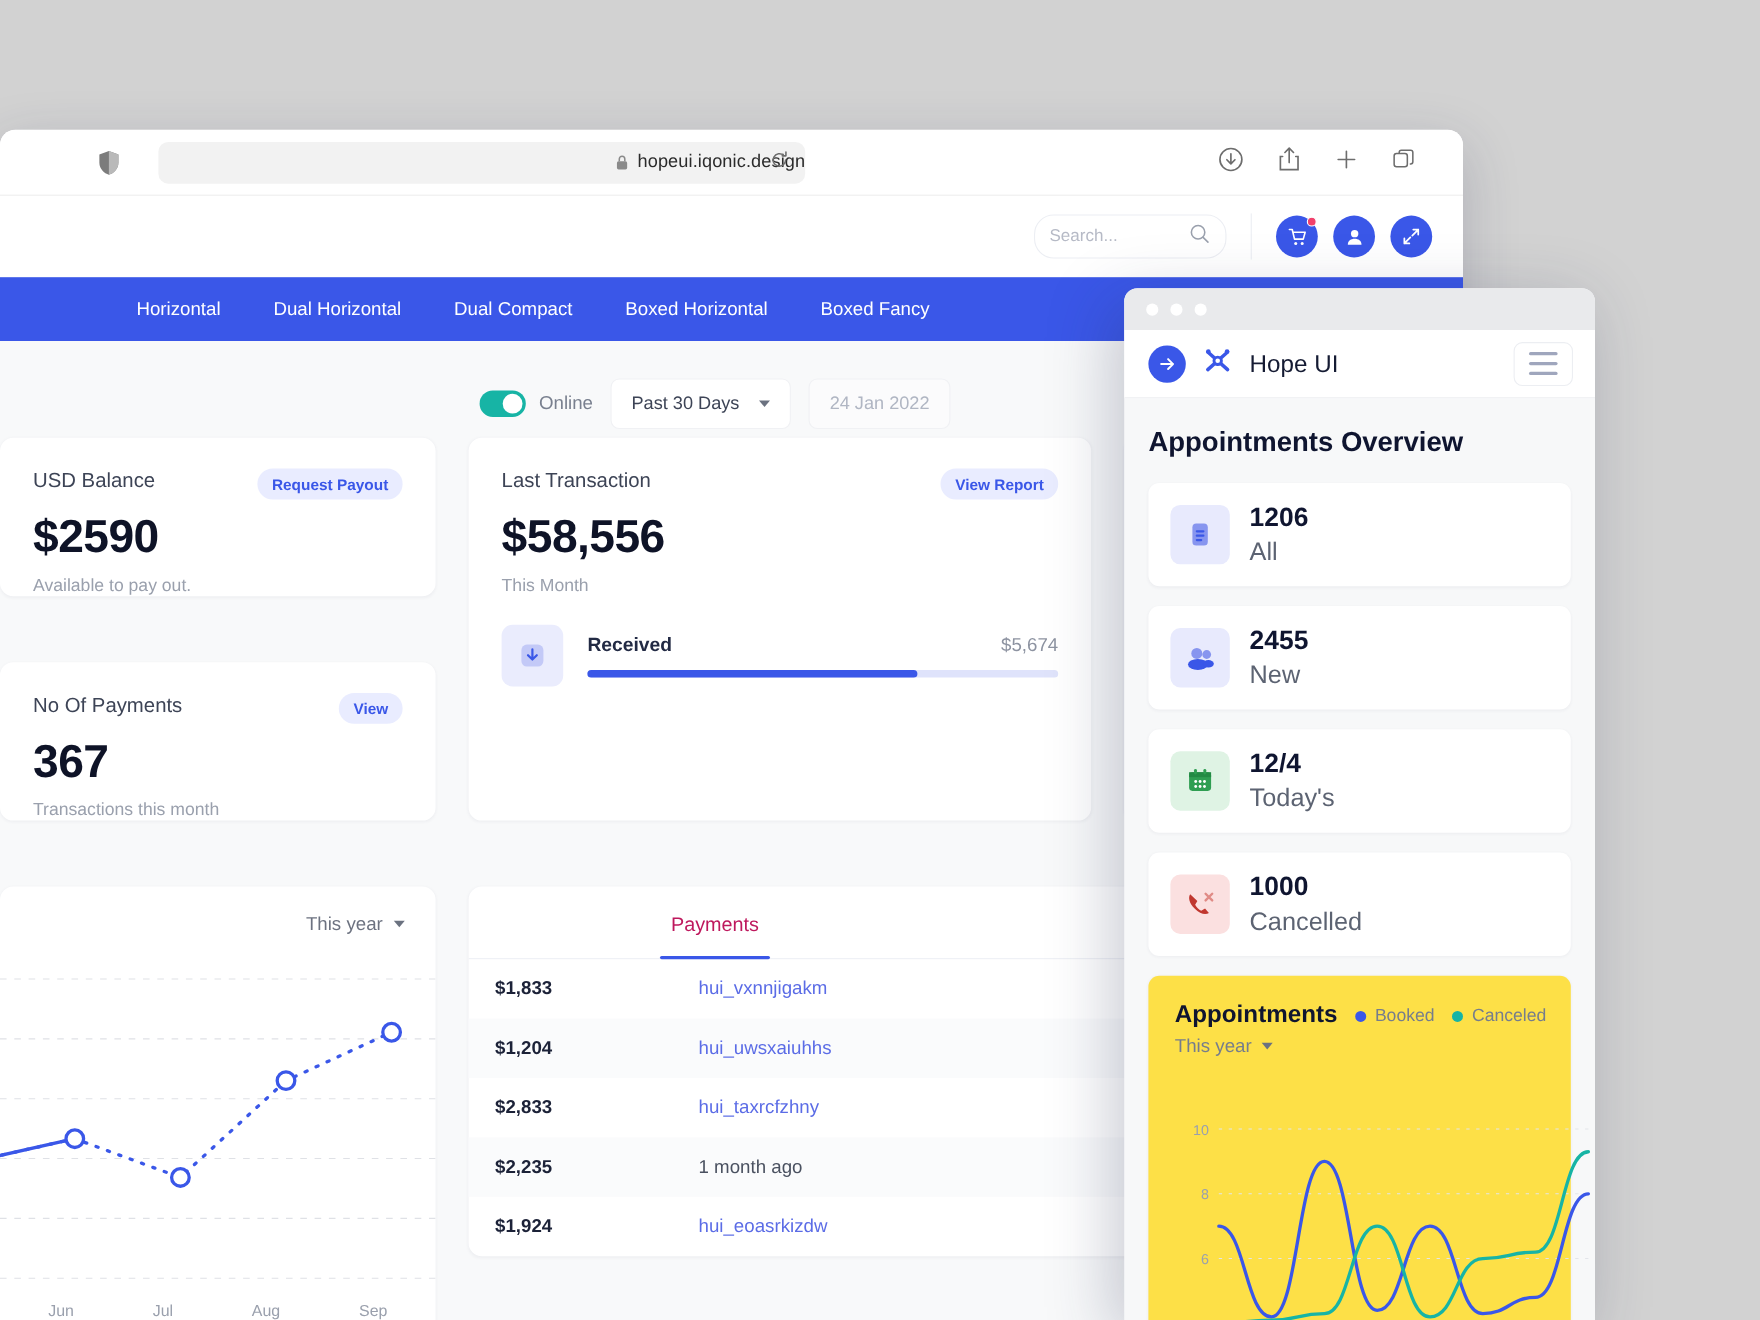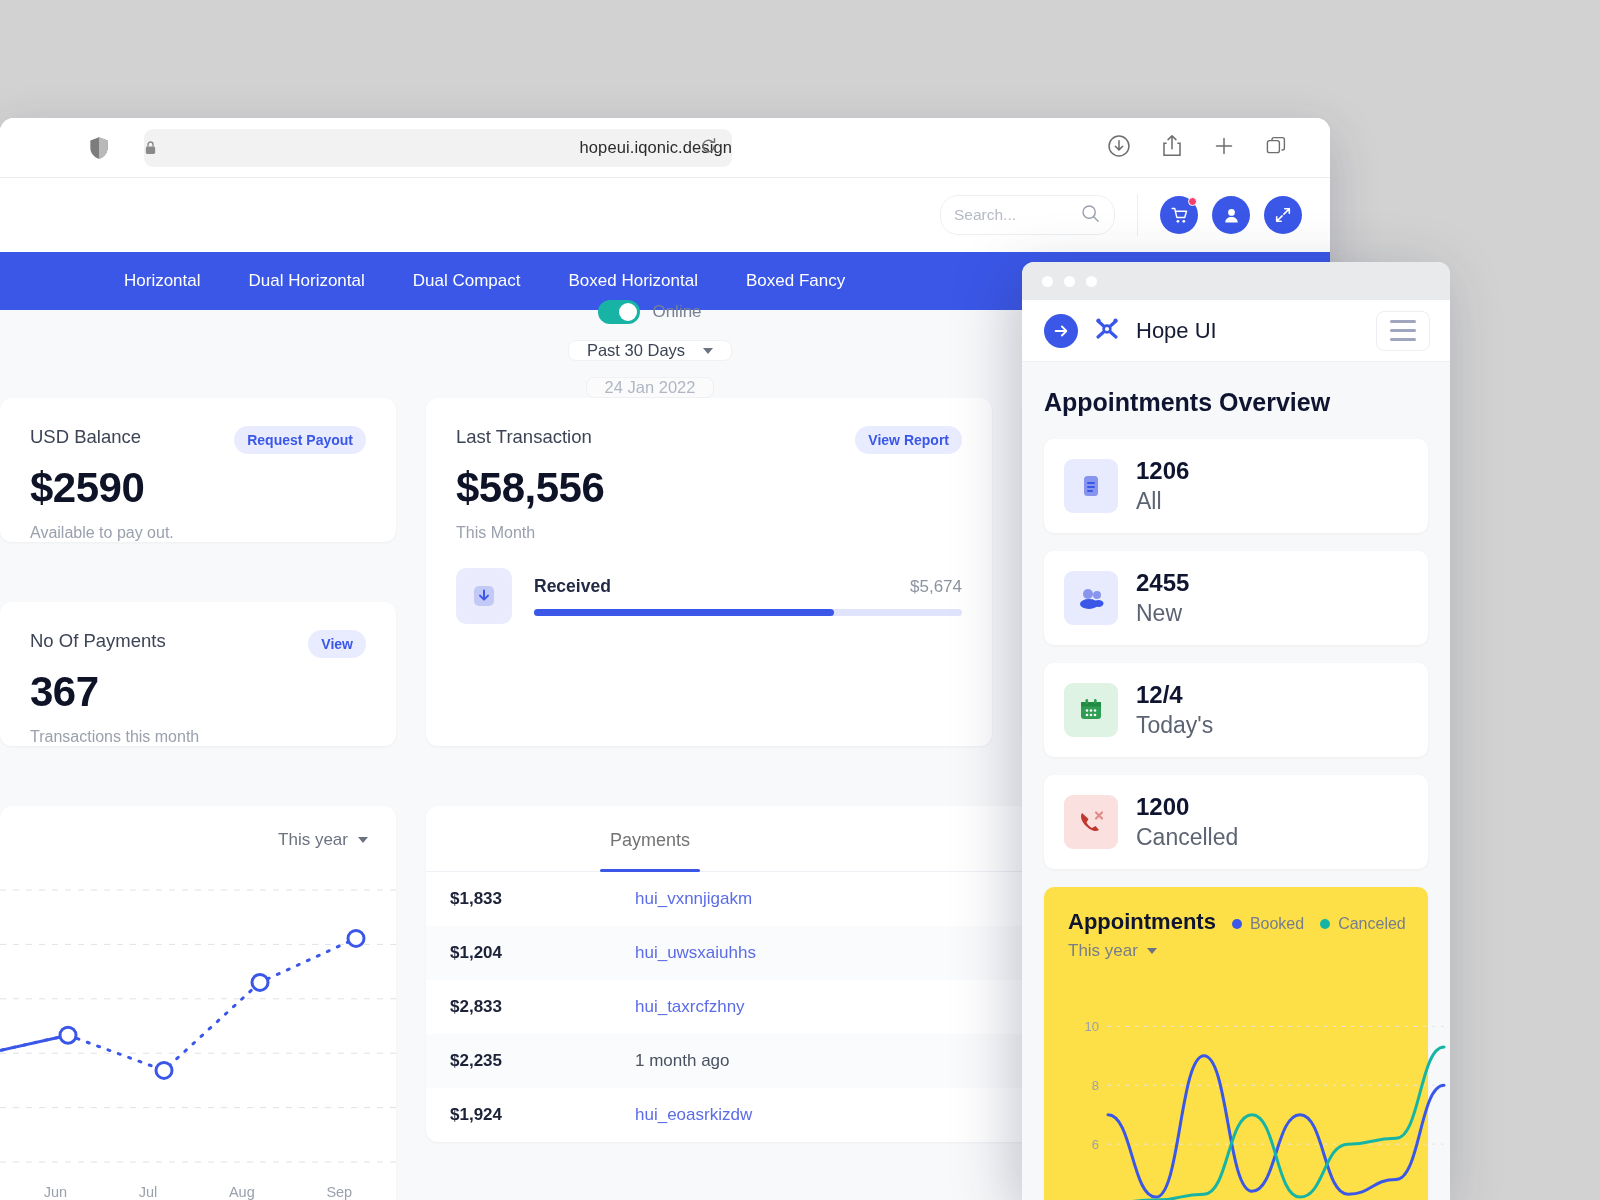--- a/index.html
+++ b/index.html
@@ -24,21 +24,21 @@
     height: 60px; background: #fff;
     display: flex; align-items: center;
     border-bottom: 1px solid #ececec;
     padding: 0 22px;
   }
   .shield-icon { width: 26px; height: 26px; margin-left: 64px; flex: 0 0 auto; }
   .url-pill {
     margin-left: 32px;
     width: 588px; height: 38px;
     background: #f2f2f2; border-radius: 9px;
-    display: flex; align-items: center; justify-content: space-between;
+    display: flex; align-items: center; justify-content: flex-end;
     position: relative;
   }
   .url-text { font-size: 16.5px; color: #2b2b2b; letter-spacing: .1px; }
   .lock-icon { margin-right: 8px; display: inline-flex; }
   .reload-icon { position: absolute; right: 14px; top: 50%; transform: translateY(-50%); }
   .chrome-actions { margin-left: auto; display: flex; align-items: center; gap: 28px; padding-right: 20px; }
 
   
   .app-topbar {
     height: 74px; background: #fff;
@@ -72,22 +72,22 @@
   }
   .navstrip a {
     color: #fff; font-size: 17px; text-decoration: none;
     padding: 0 24px; white-space: nowrap;
   }
 
   
   .page { background: #f8f9fa; height: 100%; padding: 0 0 0 0; position: relative; }
 
   .toolbar-row {
-    display: flex; align-items: center; justify-content: flex-end;
-    gap: 16px; padding: 26px 30px 0 0; height: 88px; flex-direction: column;
+    display: flex; align-items: center; justify-content: center;
+    gap: 16px; padding: 26px 30px 0 0; height: 88px;
   }
   .toggle-wrap { display: flex; align-items: center; gap: 12px; }
   .toggle {
     width: 42px; height: 24px; border-radius: 13px; background: #17b4a5;
     position: relative;
   }
   .toggle::after {
     content: ""; position: absolute; right: 3px; top: 3px;
     width: 18px; height: 18px; border-radius: 50%; background: #fff;
   }
@@ -167,21 +167,21 @@
     display: flex; justify-content: space-around; padding: 0 8px;
     font-size: 14.5px; color: #9aa0ad; margin-top: 4px;
   }
 
   
   .tabs { display: flex; border-bottom: 1px solid #eef0f5; }
   .tab {
     flex: 1; text-align: center; padding: 24px 0 20px;
     font-size: 18px; color: #8e94a1; position: relative;
   }
-  .tab.active { color: #737373; }
+  .tab.active { color: #be185d; }
   .tab.active::after {
     content: ""; position: absolute; left: 50%; transform: translateX(-50%);
     bottom: -1px; width: 100px; height: 3px; background: #3a57e8; border-radius: 2px;
   }
   .trow {
     display: flex; align-items: center; height: 54px;
     padding: 0 24px; font-size: 17px;
   }
   .trow:nth-child(even) { background: #fafbfc; }
   .t-amount { width: 185px; font-weight: bold; color: #1c2238; }
@@ -603,21 +603,21 @@
             </div>
           </div>
           <div class="stat-card">
             <div class="stat-icon" style="background: rgb(251, 224, 224);">
               <svg width="30" height="30" viewBox="0 0 30 30">
                 <path d="M6 6c-2 3-1 8 4 13s10 6 13 4l-3.5-4-3.5 2c-2-1-4.5-3.5-5.5-5.5l2-3.5z" fill="#c0372f"></path>
                 <path d="M20 5.5l6 6M26 5.5l-6 6" stroke="#e08b86" stroke-width="2.2" stroke-linecap="round"></path>
               </svg>
             </div>
             <div>
-              <div class="stat-num">1200</div>
+              <div class="stat-num">1000</div>
               <div class="stat-lbl">Cancelled</div>
             </div>
           </div>
         </div>
 
       <div class="apt-card">
         <div class="apt-head">
           <span class="apt-title">Appointments</span>
           <span class="legend">
             <b style="background:#3a57e8"></b>

